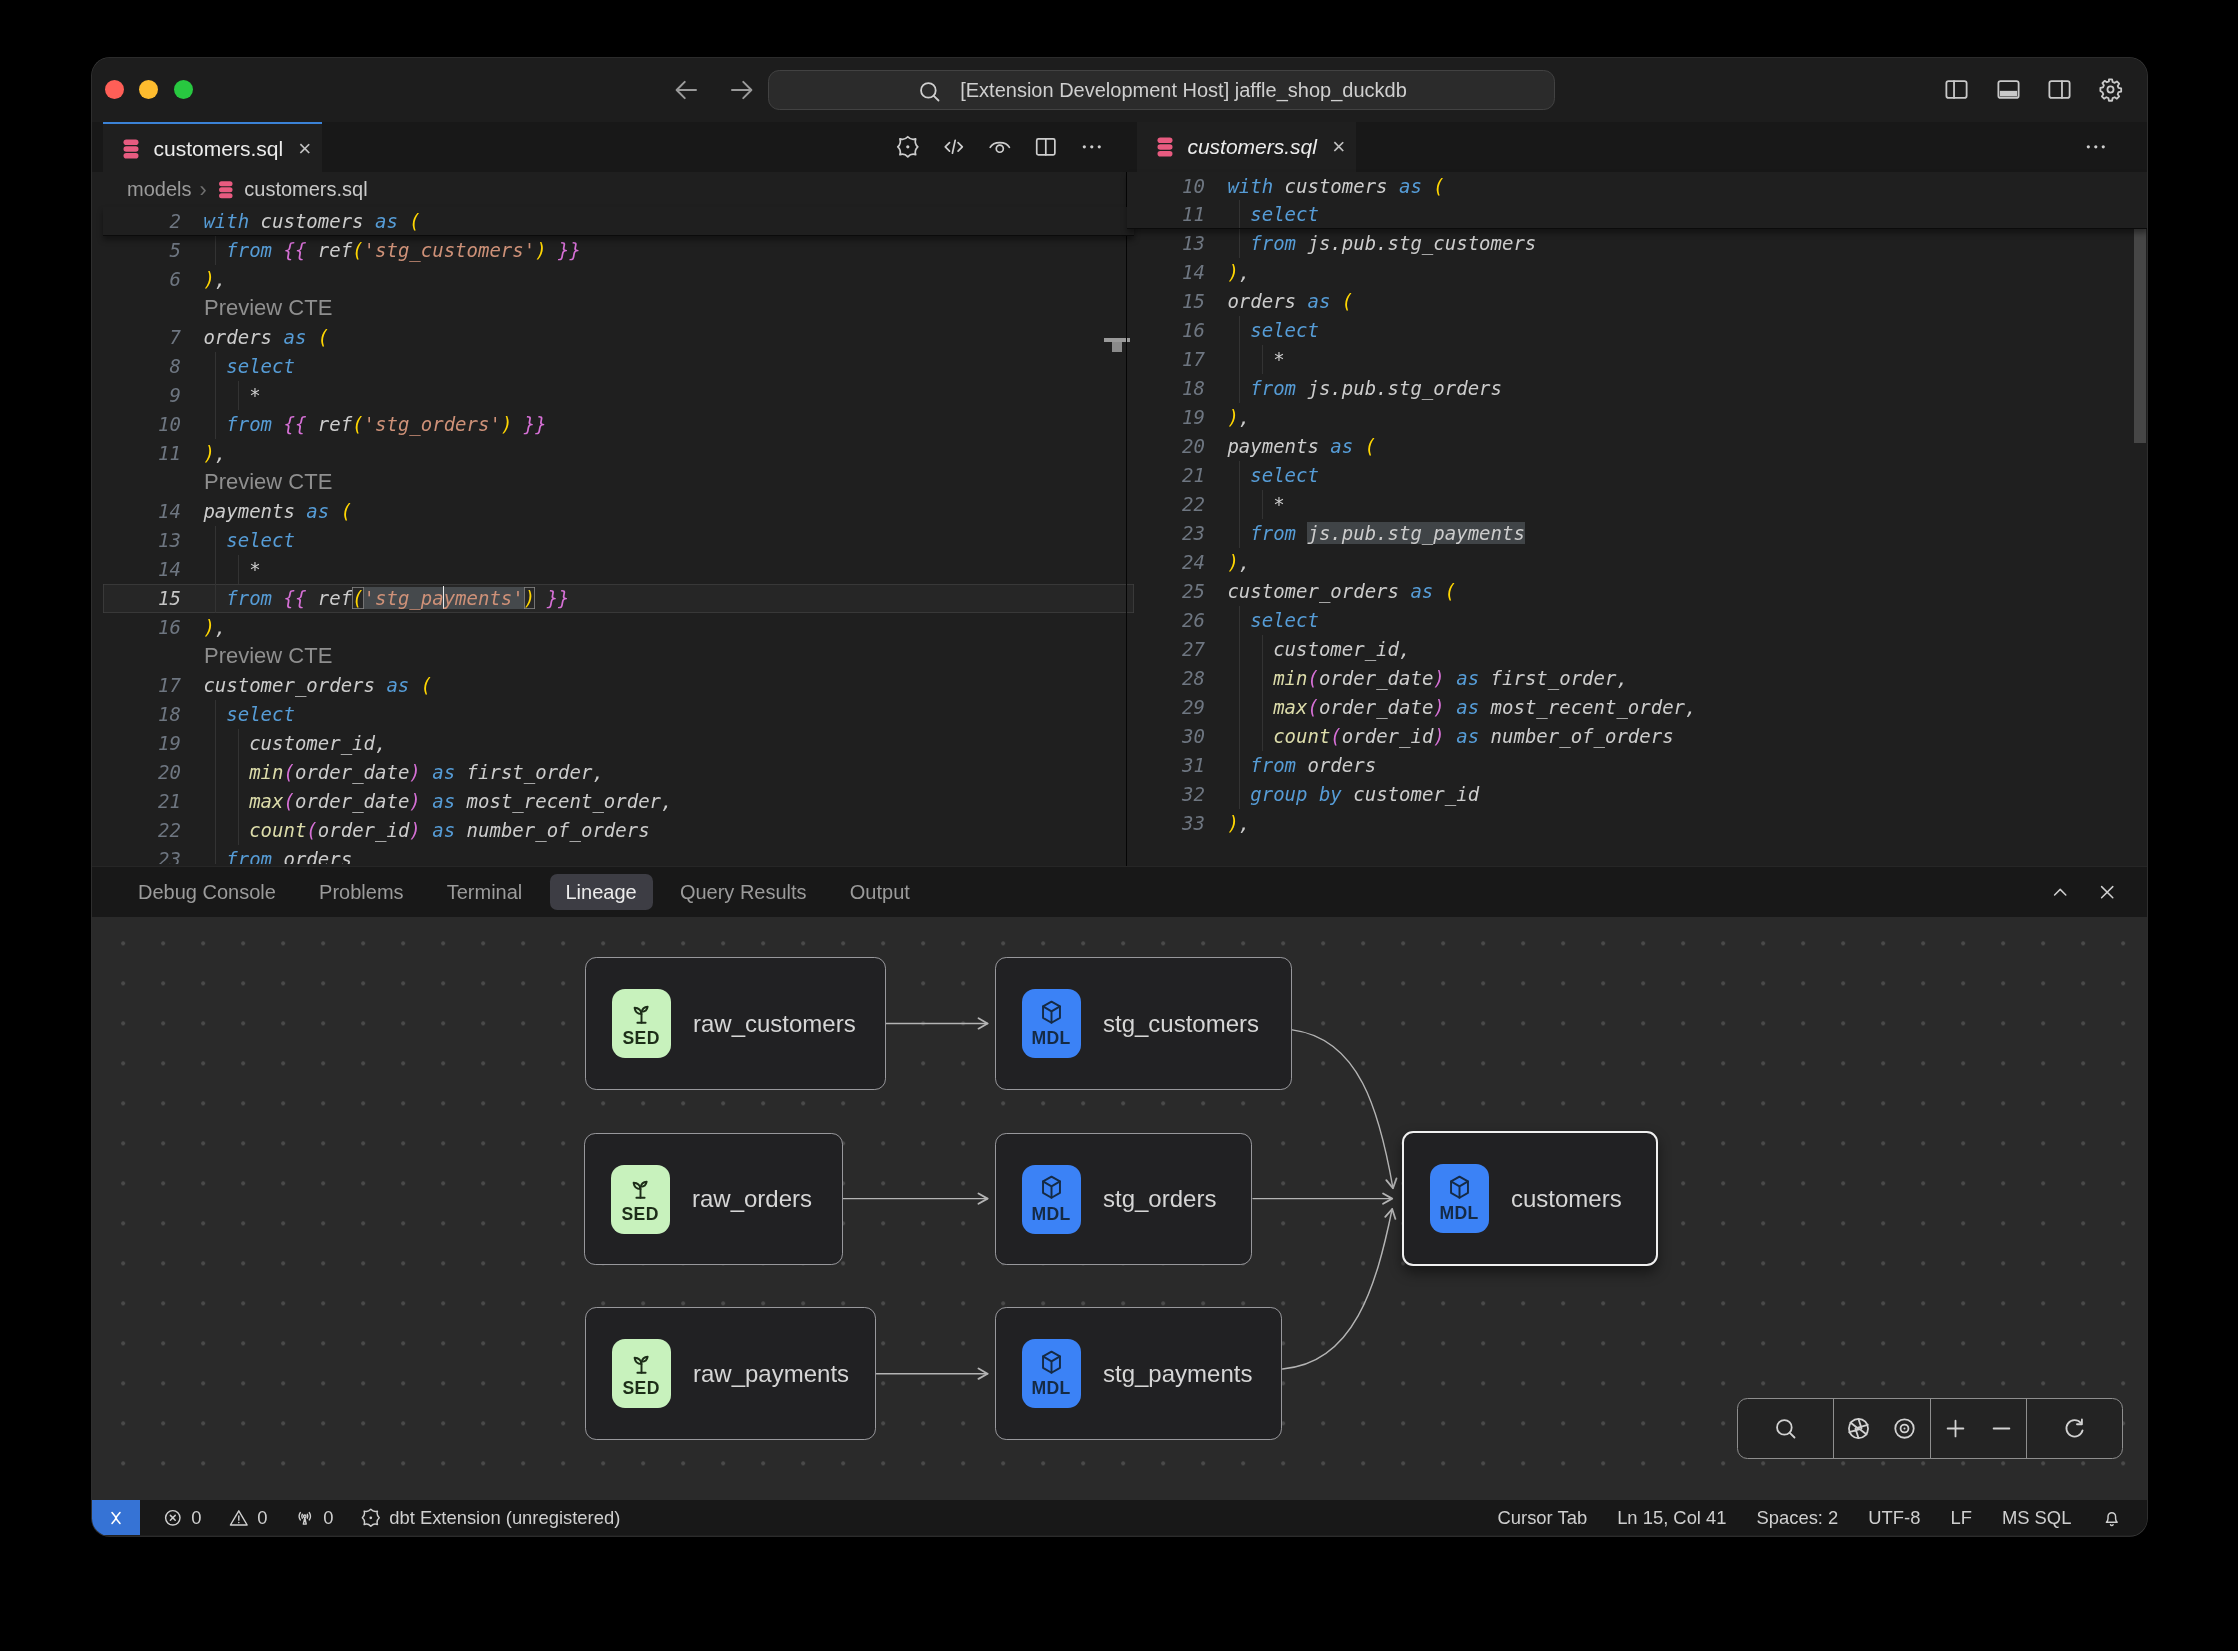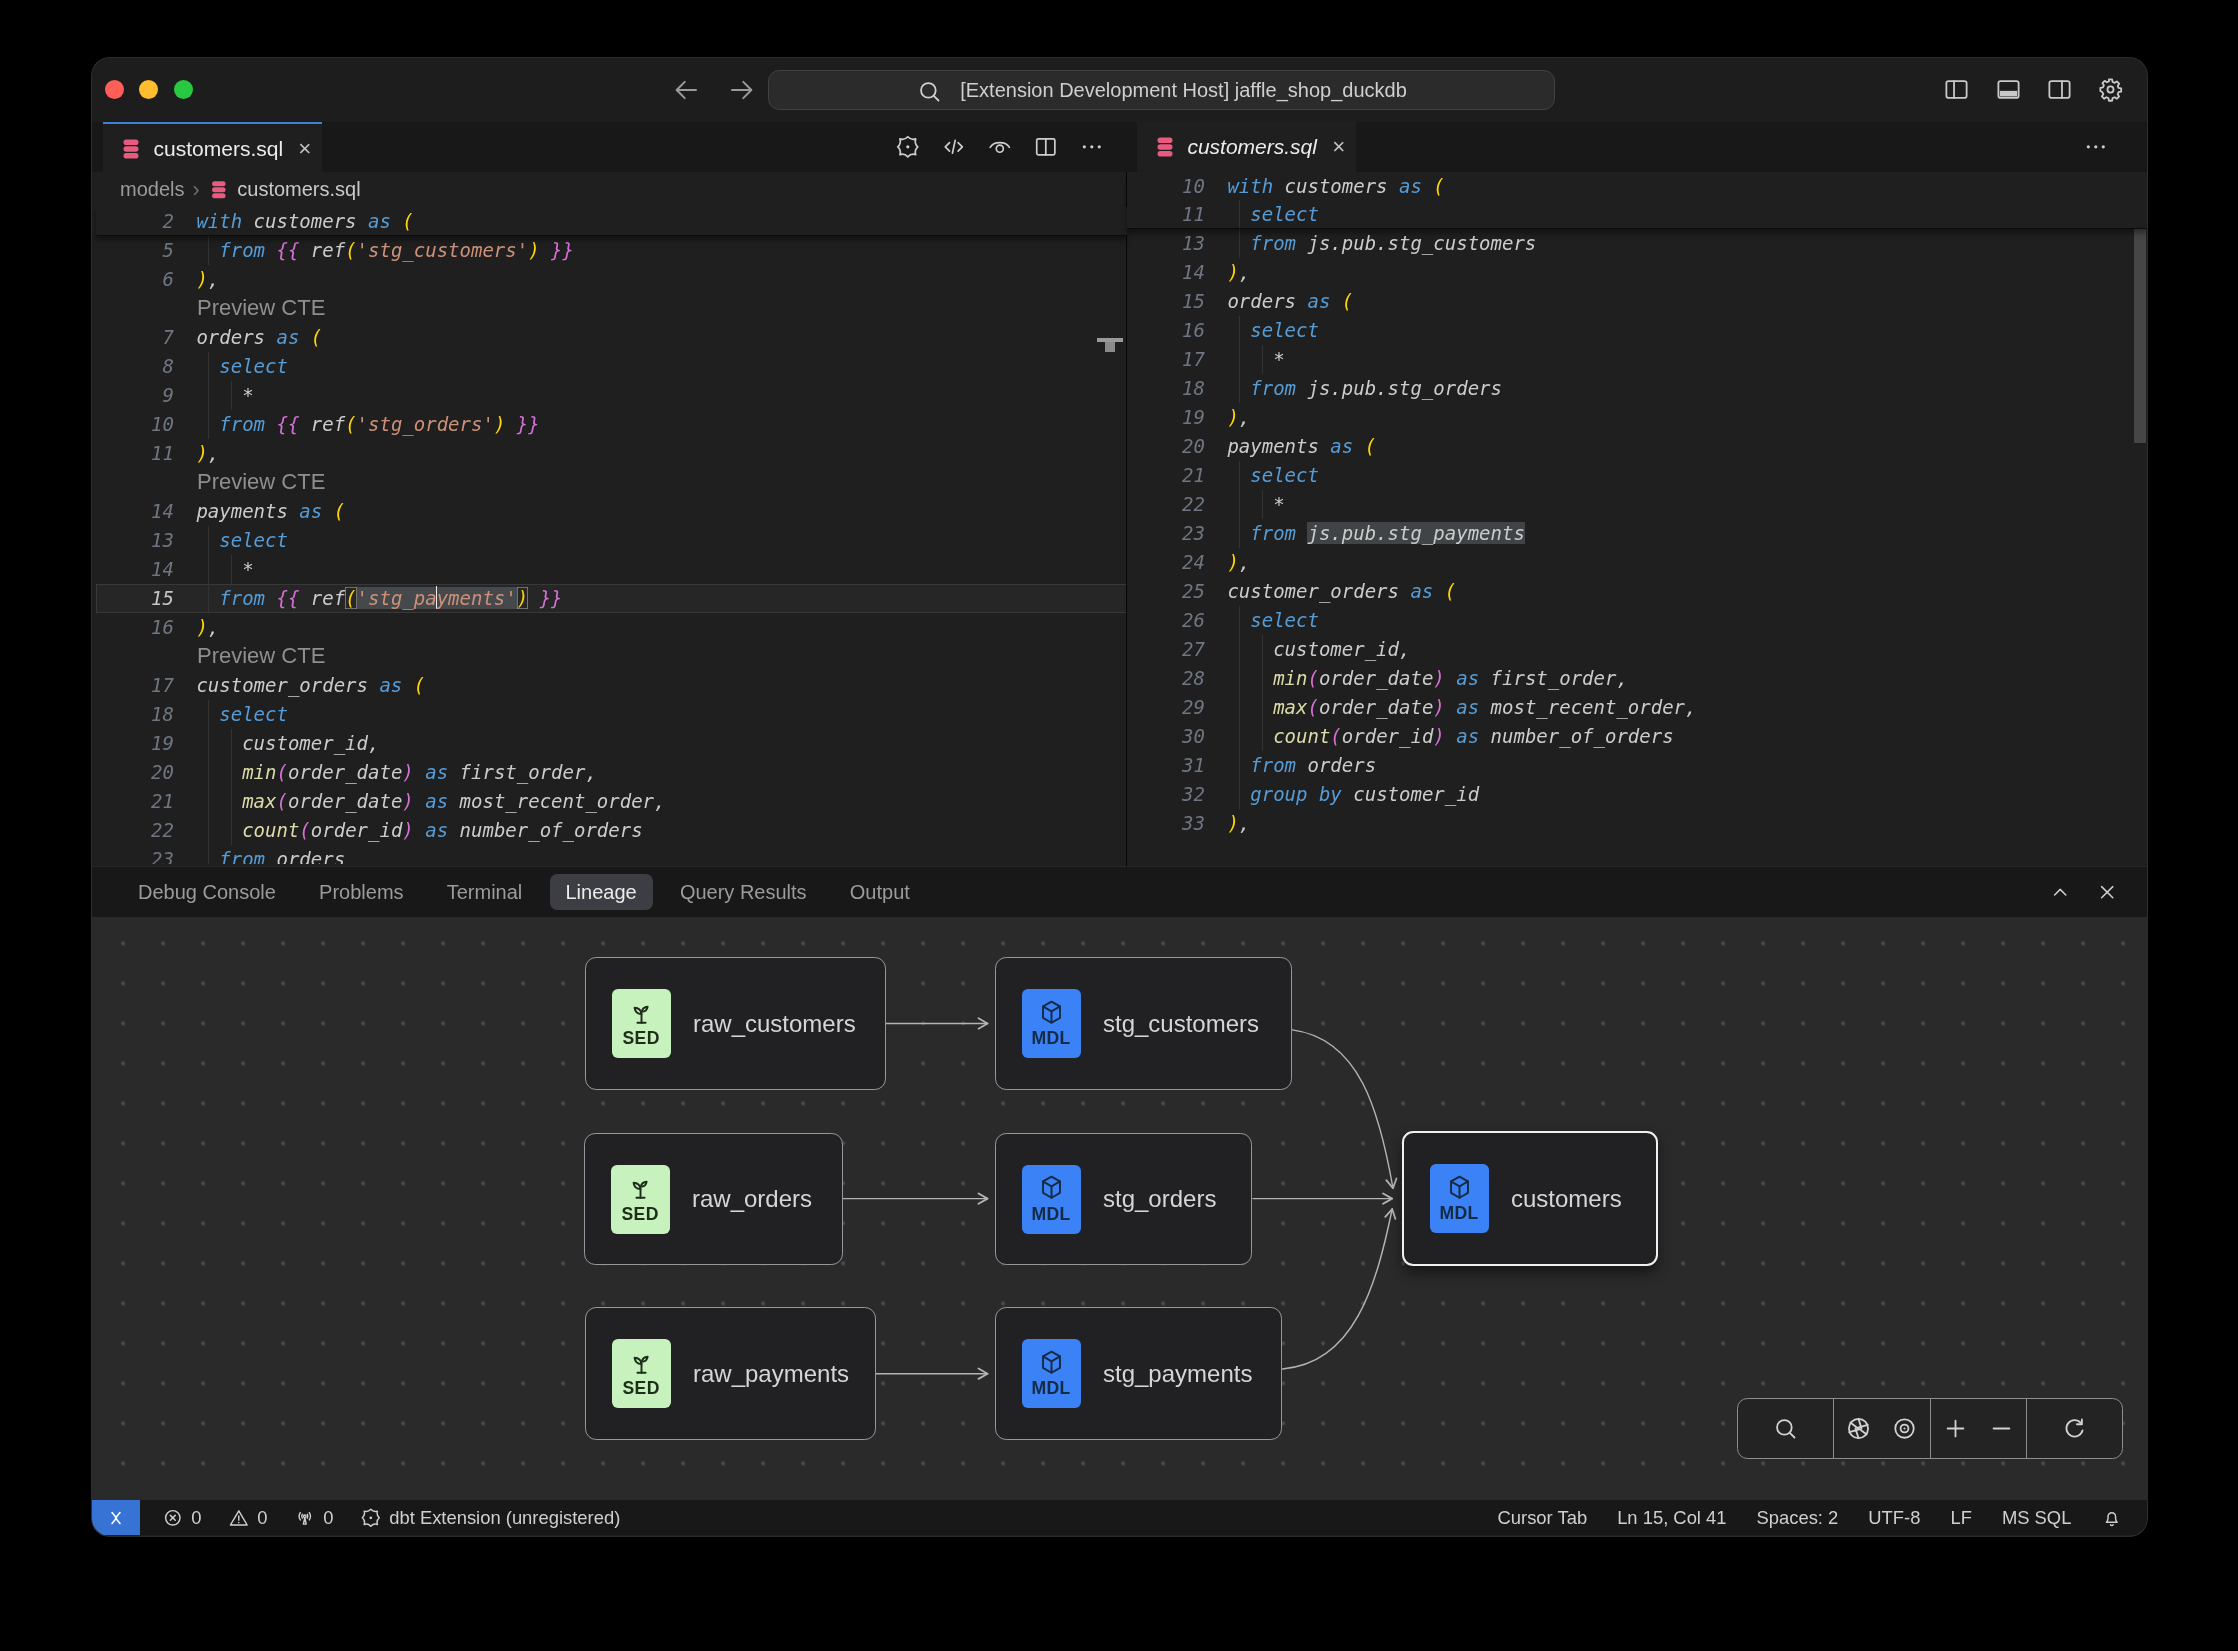--- a/index.html
+++ b/index.html
@@ -25,21 +25,21 @@
   .etab .ticon svg{width:24px;height:24px;display:block;}
   .etab .tclose{color:#c2c2c2;font-size:22.4px;margin-left:4.8px;}
   #tab-left{left:11.2px;width:187px;border-top:2.4px solid #3b82d6;}
   #tab-right{left:1045px;width:187px;} #tab-right .tlabel{font-style:italic;}
   .actions{position:absolute;top:0;height:50px;display:flex;align-items:center;gap:11.2px;color:#cdcdcd;}
   .actions .ib{width:35px;height:35px;display:flex;align-items:center;justify-content:center;}
   .actions .ib svg{width:25.6px;height:25.6px;}
   #actions-left{left:798px;} #actions-right{left:1986px;}
   
   .pane{position:absolute;top:114px;bottom:None;}
-  #pane-left{left:4px;width:1031px;height:694px;}
+  #pane-left{left:11px;width:1031px;height:694px;}
   #pane-right{left:1034px;width:1021px;height:694px;border-left:0.8px solid #050505;}
   #breadcrumb{height:35px;display:flex;align-items:center;gap:8px;padding-left:24px;
     color:#9b9b9b;font-size:20px;}
   #breadcrumb .bfile{color:#c9c9c9;} #breadcrumb .bsep{color:#6f6f6f;font-size:21.6px;}
   #breadcrumb svg{width:21.6px;height:21.6px;}
   .codearea{font-family:"DejaVu Sans Mono",monospace;font-size:19px;color:#cccccc;}
   .code-row{display:flex;height:29px;line-height:29px;position:relative;white-space:pre;font-style:italic;}
   .sticky .code-row{height:28px;line-height:28px;}
   .ln{width:78px;text-align:right;color:#6e7681;flex:0 0 78px;}
   .codetxt{margin-left:22.4px;position:relative;}
@@ -68,21 +68,21 @@
   #panel-actions svg{width:22.4px;height:22.4px;}
   
   #canvas{position:absolute;left:0;top:859px;width:2055px;height:584px;background:#2a2a2a;
     background-image:radial-gradient(circle,#4a4a4a 1.8px,transparent 2.2px);background-size:40px 40px;
     background-position:11.2px 6.4px;}
   #edges{position:absolute;left:0;top:0;width:100%;height:100%;}
   .lnode{position:absolute;background:#212123;border:1.6px solid #98989c;border-radius:11.2px;
     display:flex;align-items:center;gap:22.4px;padding-left:25.6px;box-sizing:border-box;}
   .lnode.selected{border:2.4px solid #f0f0f0;box-shadow:0 6.4px 12.8px rgba(0,0,0,.45);}
   .lnode .nlabel{color:#d6d6d6;font-size:24px;}
-  .badge{width:59px;height:69px;border-radius:6px;display:flex;flex-direction:column;
+  .badge{width:59px;height:69px;border-radius:13px;display:flex;flex-direction:column;
     align-items:center;justify-content:center;gap:1.6px;flex:0 0 59px;}
   .badge.seed{background:#c8f2bd;color:#1d2e19;} .badge.model{background:#3b82f6;color:#152a44;}
   .badge svg{width:29px;height:29px;} .badge .btext{font-size:17.6px;font-weight:600;letter-spacing:0.4px;}
   #lin-toolbar{position:absolute;left:1645px;top:481px;width:386px;height:61px;background:#232323;
     border:1.6px solid #8e8e8e;border-radius:10.4px;display:flex;box-sizing:border-box;}
   .tgroup{display:flex;align-items:center;justify-content:space-evenly;border-right:0.8px solid #8e8e8e;flex:1;}
   .tgroup:last-child{border-right:none;}
   .tbtn{width:43px;height:43px;display:flex;align-items:center;justify-content:center;color:#d2d2d2;}
   .tbtn svg{width:27px;height:27px;}
   

